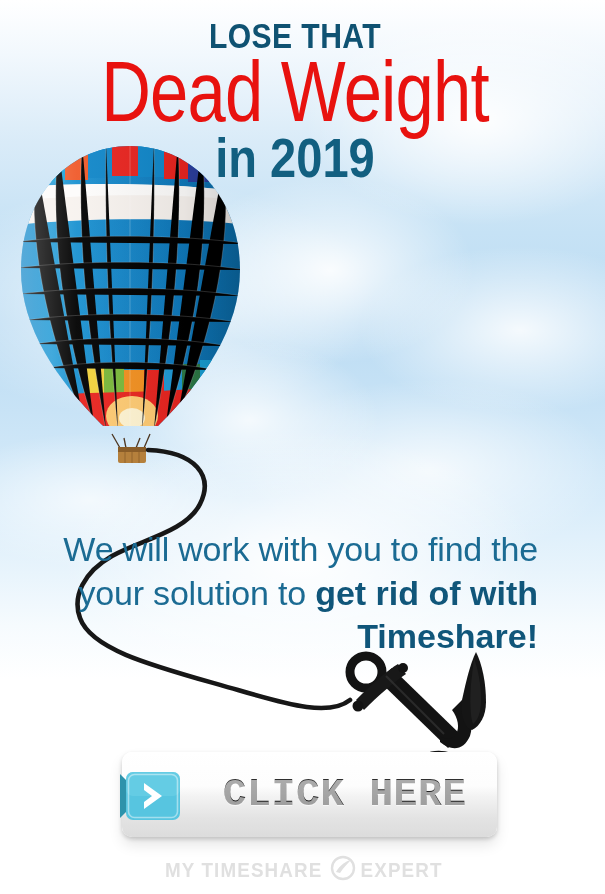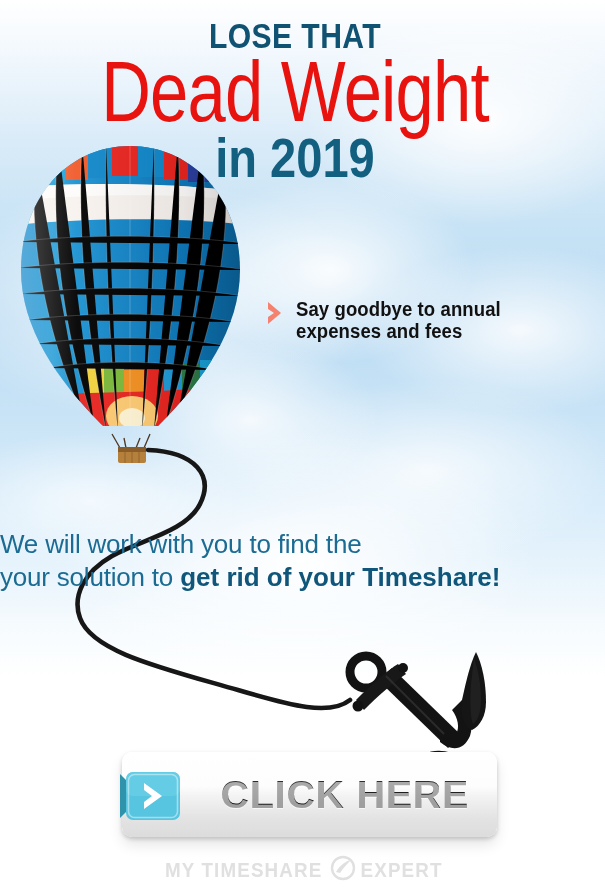--- a/index.html
+++ b/index.html
@@ -134,25 +134,25 @@
     transform: scaleX(0.95);
     transform-origin: left center;
     letter-spacing: 0.1px;
   }
 
   
   .tagline {
     position: absolute;
     left: 0; top: 528px;
     width: 538px;
-    text-align: left;
+    text-align: right;
     z-index: 22;
     font-family: "Liberation Sans", sans-serif;
     font-weight: 300;
-    font-size: 26px;
+    font-size: 34px;
     line-height: 1.28;
     color: #1b6b93;
     letter-spacing: -0.2px;
   }
   .tagline .l2 { display: block; }
   .tagline b {
     font-family: "Liberation Sans Narrow", "Liberation Sans", sans-serif;
     font-weight: bold;
     color: #10567a;
     letter-spacing: 0px;
@@ -177,21 +177,21 @@
       inset 0 1px 0 rgba(255,255,255,0.95);
     cursor: pointer;
   }
   .cta-label {
     position: absolute;
     left: 78px; top: 0;
     width: 290px; height: 85px;
     display: flex;
     align-items: center;
     justify-content: center;
-    font-family: Liberation Sans, sans-serif;
+    font-family: Liberation Mono, monospace;
     font-weight: bold;
     font-size: 39px;
     letter-spacing: 1px;
     background: linear-gradient(to bottom, #4d4d4d 0%, #2a2a2a 38%, #111111 60%, #000000 100%);
     -webkit-background-clip: text;
     background-clip: text;
     color: transparent;
     -webkit-text-fill-color: transparent;
     text-shadow: 0 1px 0 rgba(255,255,255,0.6);
   }
@@ -352,33 +352,25 @@
 
         <path d="M424 754 C436 748 452 750 462 760 C470 768 466 778 452 780
                  C436 782 420 776 414 766 C412 760 416 756 424 754 Z" fill="#131313"></path>
 
         <path d="M386 676 L444 734" stroke="#3a3a3a" stroke-width="2" opacity="0.6" fill="none"></path>
       </g>
     </svg>
   </div>
 
   <div class="bullets">
-    <div class="bullet">
-      <span class="chev">
-        <svg width="20" height="26" viewBox="0 0 20 26">
-            <path d="M2 2 L15 13 L2 24 L2 17 L8 13 L2 9 Z" fill="#f4826f"></path>
-          </svg>
-      </span>
-      <span class="btext">Say goodbye to annual expenses and fees</span>
-    </div>
   </div>
 
   <div class="tagline">
     <span>We will work with you to find the</span>
-    <span class="l2"><span>your solution to </span><b>get rid of your Timeshare!</b></span>
+    <span class="l2"><span>your solution to </span><b>get rid of with Timeshare!</b></span>
   </div>
 
   <div class="cta">
     <span class="ribbon">
       <svg width="68" height="68" viewBox="0 0 68 68">
         <path d="M2 14 L10 22 L10 50 L2 58 Z" fill="#2e93ab"></path>
         <rect x="8" y="12" width="54" height="48" rx="7" fill="#57c5e0"></rect>
         <rect x="8" y="12" width="54" height="24" rx="7" fill="#6fd2e8" opacity="0.55"></rect>
         <rect x="10.5" y="14.5" width="49" height="43" rx="6" fill="none" stroke="#ffffff" stroke-opacity="0.45" stroke-width="1.6"></rect>
         <path d="M26 23 L44 36 L26 49 L26 42 L34 36 L26 30 Z" fill="#ffffff"></path>

